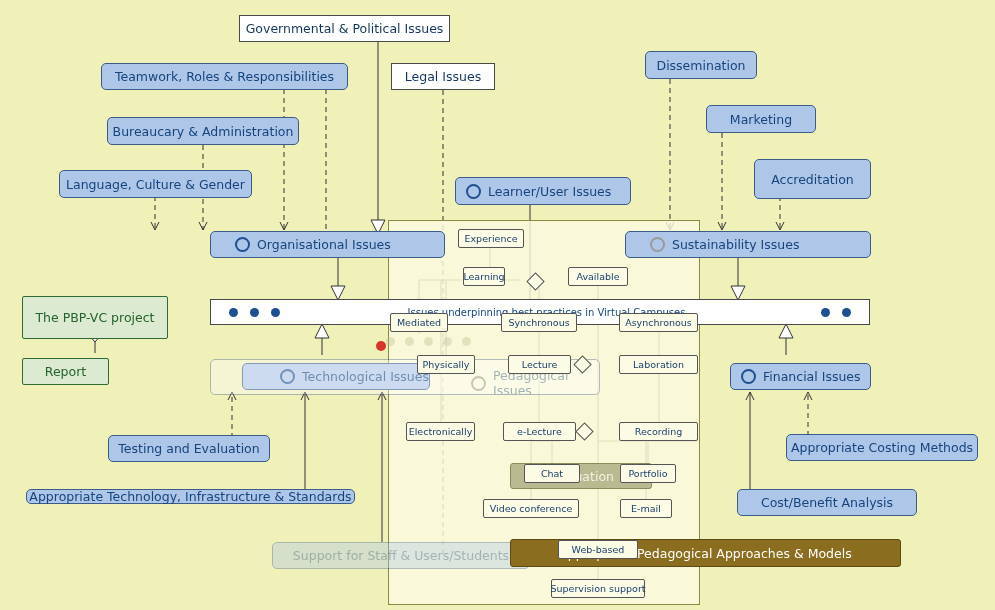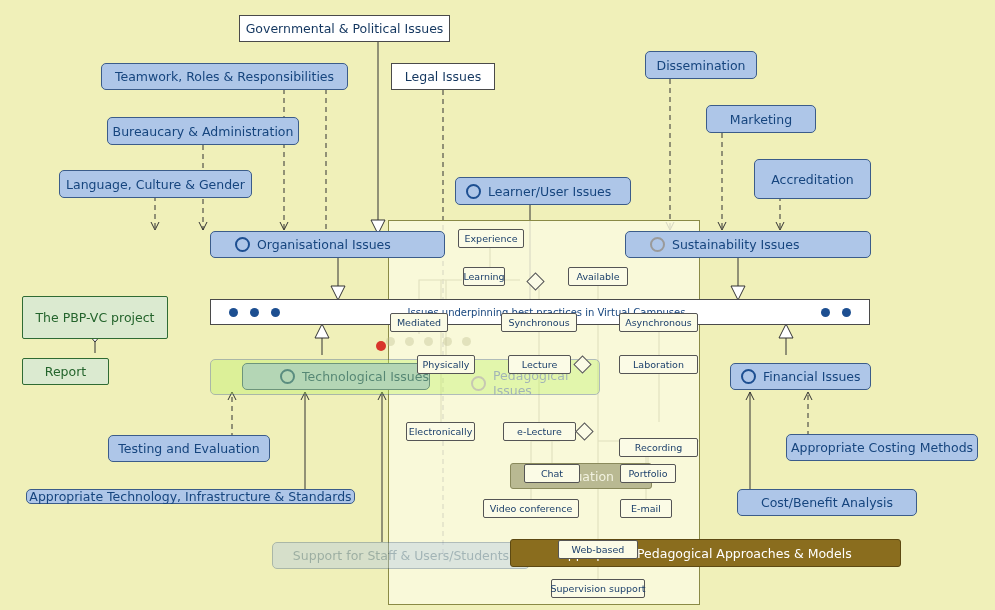--- a/index.html
+++ b/index.html
@@ -86,21 +86,21 @@
   }
   .bar .title{
     position:absolute;left:13px;right:0;text-align:center;
     color:#16457e;font-size:10px;
   }
   .bar .leftdots{display:flex;gap:12px;margin-left:18px;z-index:2;}
   .bar .rightdots{display:flex;gap:12px;margin-left:auto;margin-right:18px;z-index:2;}
 
   #pedbar{
     position:absolute;left:210px;top:359px;width:388px;height:34px;
-    background:#bef264;border:1px solid #3b5c8a;border-radius:5px;
+    background:#ffffff;border:1px solid #3b5c8a;border-radius:5px;
   }
   #brownbar{
     position:absolute;left:510px;top:539px;width:389px;height:26px;
     background:#8a6d1e;border:1px solid #5d4912;
     display:flex;align-items:center;justify-content:center;
     color:#fff;font-size:12.5px;border-radius:3px;
   }
   #greybar{
     position:absolute;left:510px;top:463px;width:140px;height:24px;
     background:#b9b992;border:1px solid #8a8a5c;
@@ -346,21 +346,21 @@
   <div class="node small" style="left:619px;top:355px;width:79px;height:19px;">
     <span>Laboration</span>
   </div>
 
   <div class="node small" style="left:406px;top:422px;width:69px;height:19px;">
     <span>Electronically</span>
   </div>
   <div class="node small" style="left:503px;top:422px;width:73px;height:19px;">
     <span>e-Lecture</span>
   </div>
-  <div class="node small" style="left:619px;top:422px;width:79px;height:19px;margin-top:16px;">
+  <div class="node small" style="left:619px;top:422px;width:79px;height:19px;">
     <span>Recording</span>
   </div>
 
   <div class="node small" style="left:524px;top:464px;width:56px;height:19px;">
     <span>Chat</span>
   </div>
   <div class="node small" style="left:620px;top:464px;width:56px;height:19px;">
     <span>Portfolio</span>
   </div>
 

